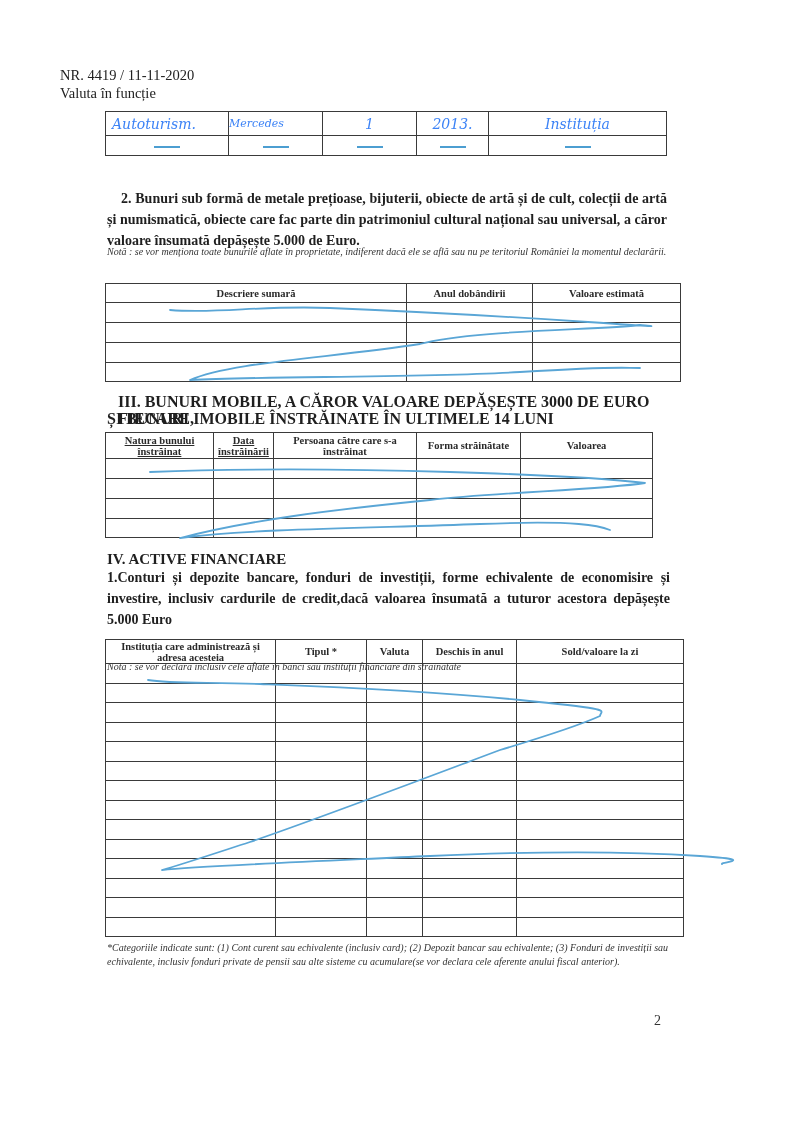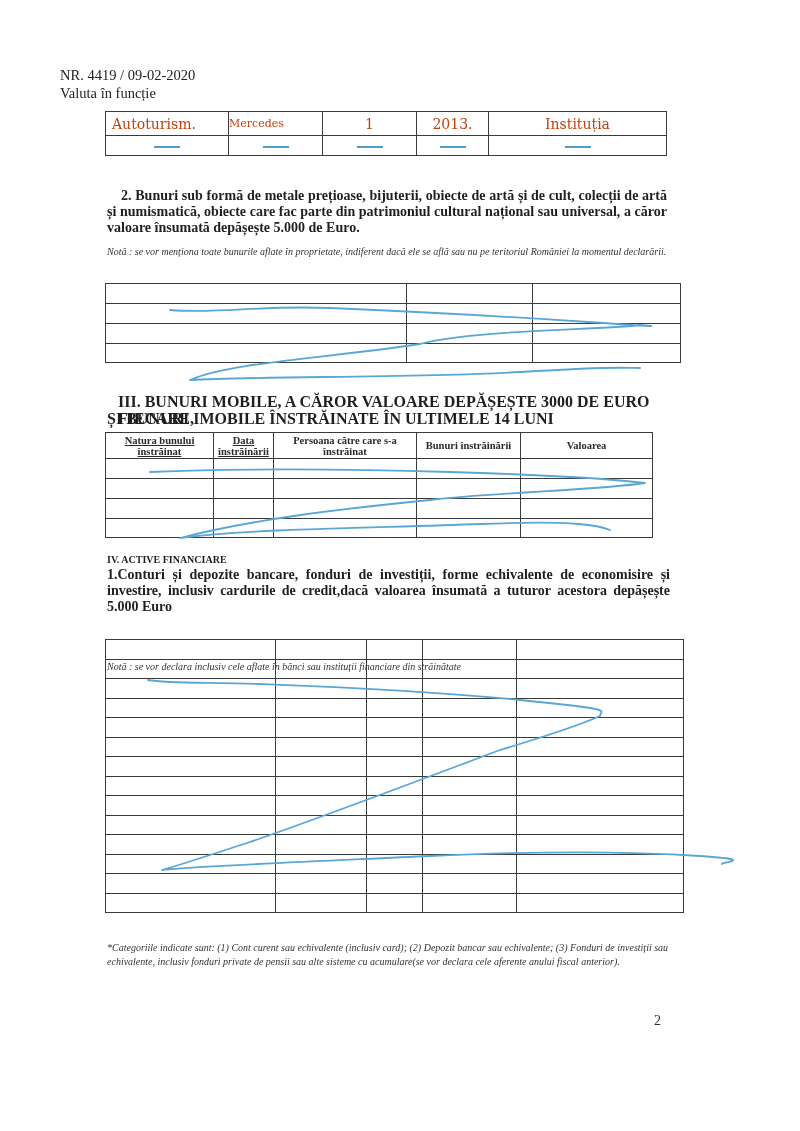--- a/index.html
+++ b/index.html
@@ -3,34 +3,34 @@
   <meta charset="utf-8">
   <style>
     html, body { margin: 0; padding: 0; background: #ffffff; }
     body { width: 800px; height: 1131px; position: relative; overflow: hidden;
            font-family: "Liberation Serif", "DejaVu Serif", serif; color: #1e1e1e; }
     .abs { position: absolute; }
     .hdr { left: 60px; font-size: 14.5px; line-height: 18px; color: #222; }
     table.grid { position: absolute; border-collapse: collapse; table-layout: fixed; }
     table.grid td, table.grid th { border: 1px solid #3a3a3a; padding: 0; vertical-align: middle; }
     table.grid th { font-weight: bold; font-size: 10.5px; line-height: 11px; text-align: center; color: #2a2a2a; }
-    .hand { font-family: "DejaVu Serif", serif; color: #c2410c; font-size: 14px; text-align: center; }
+    .hand { font-family: "DejaVu Serif", serif; font-style: italic; color: #3b82f6; font-size: 14px; text-align: center; }
     .dash { display: inline-block; width: 26px; height: 0; border-top: 2px solid #4c9ed1; vertical-align: middle; }
-    .sec-title { font-weight: bold; font-size: 14px; line-height: 16px; color: #1f1f1f; }
+    .sec-title { font-weight: bold; font-size: 14px; line-height: 21px; color: #1f1f1f; }
     .sec-h { font-weight: bold; font-size: 16px; line-height: 17px; color: #1f1f1f; }
     .note { font-style: italic; font-size: 10px; line-height: 13px; color: #333; }
     .faded { color: #9a9a9a; }
     .u { text-decoration: underline; text-align: center; }
     svg.scribble { position: absolute; left: 0; top: 0; pointer-events: none; }
     .pagenum { font-size: 14px; color: #333; }
   </style>
 </head>
 <body>
 
-<div class="abs hdr" style="top:66px;">NR. 4419 / 09-02-2020</div>
+<div class="abs hdr" style="top:66px;">NR. 4419 / 11-11-2020</div>
 <div class="abs hdr" style="top:84px;">Valuta în funcție</div>
 
 <table class="grid" style="left:105px; top:111px; width:561px;">
   <colgroup>
       <col style="width:123px">
       <col style="width:94px">
       <col style="width:94px">
       <col style="width:72px">
       <col style="width:178px">
     </colgroup>
@@ -55,20 +55,25 @@
 <div class="abs sec-title" style="left:107px; top:188px; width:560px; text-indent:14px; text-align:justify;">2. Bunuri sub formă de metale prețioase, bijuterii, obiecte de artă și de cult, colecții de artă și numismatică, obiecte care fac parte din patrimoniul cultural național sau universal, a căror valoare însumată depășește 5.000 de Euro.</div>
 <div class="abs note" style="left:107px; top:245px; width:560px;">Notă : se vor menționa toate bunurile aflate în proprietate, indiferent dacă ele se află sau nu pe teritoriul României la momentul declarării.</div>
 
 <table class="grid" style="left:105px; top:283px; width:575px;">
   <colgroup>
       <col style="width:301px">
       <col style="width:126px">
       <col style="width:148px">
     </colgroup>
   <tbody>
+      <tr style="height:19px">
+    <th>Descriere sumară</th>
+    <th>Anul dobândirii</th>
+    <th>Valoare estimată</th>
+  </tr>
   <tr style="height:20px">
         <td></td>
         <td></td>
         <td></td>
       </tr>
   <tr style="height:20px">
         <td></td>
         <td></td>
         <td></td>
       </tr>
@@ -94,21 +99,21 @@
       <col style="width:60px">
       <col style="width:143px">
       <col style="width:104px">
       <col style="width:132px">
     </colgroup>
   <tbody>
       <tr style="height:26px">
     <th><span class="u">Natura bunului înstrăinat</span></th>
     <th class="faded"><span class="u">Data înstrăinării</span></th>
     <th><span>Persoana către care s-a înstrăinat</span></th>
-    <th>Bunuri înstrăinării</th>
+    <th>Forma străinătate</th>
     <th>Valoarea</th>
   </tr>
   <tr style="height:20px">
         <td></td>
         <td></td>
         <td></td>
         <td></td>
         <td></td>
       </tr>
   <tr style="height:20px">
@@ -128,33 +133,40 @@
   <tr style="height:19px">
         <td></td>
         <td></td>
         <td></td>
         <td></td>
         <td></td>
       </tr>
 </tbody>
   </table>
 
-<div class="abs sec-h" style="left:107px; top:551px; font-size:10px;">IV. ACTIVE FINANCIARE</div>
+<div class="abs sec-h" style="left:107px; top:551px; font-size:15px;">IV. ACTIVE FINANCIARE</div>
 <div class="abs sec-title" style="left:107px; top:567px; width:563px; text-align:justify;">1.Conturi și depozite bancare, fonduri de investiții, forme echivalente de economisire și investire, inclusiv cardurile de credit,dacă valoarea însumată a tuturor acestora depășește 5.000 Euro</div>
 <div class="abs note" style="left:107px; top:660px; width:560px; font-size:10px;">Notă : se vor declara inclusiv cele aflate în bănci sau instituții financiare din străinătate</div>
 
 <table class="grid" style="left:105px; top:639px; width:578px;">
   <colgroup>
       <col style="width:170px">
       <col style="width:91px">
       <col style="width:56px">
       <col style="width:94px">
       <col style="width:167px">
     </colgroup>
   <tbody>
+      <tr style="height:24px">
+    <th>Instituția care administrează și adresa acesteia</th>
+    <th>Tipul *</th>
+    <th>Valuta</th>
+    <th>Deschis în anul</th>
+    <th>Sold/valoare la zi</th>
+  </tr>
   <tr style="height:19.5px">
         <td></td>
         <td></td>
         <td></td>
         <td></td>
         <td></td>
       </tr>
   <tr style="height:19.5px">
         <td></td>
         <td></td>

